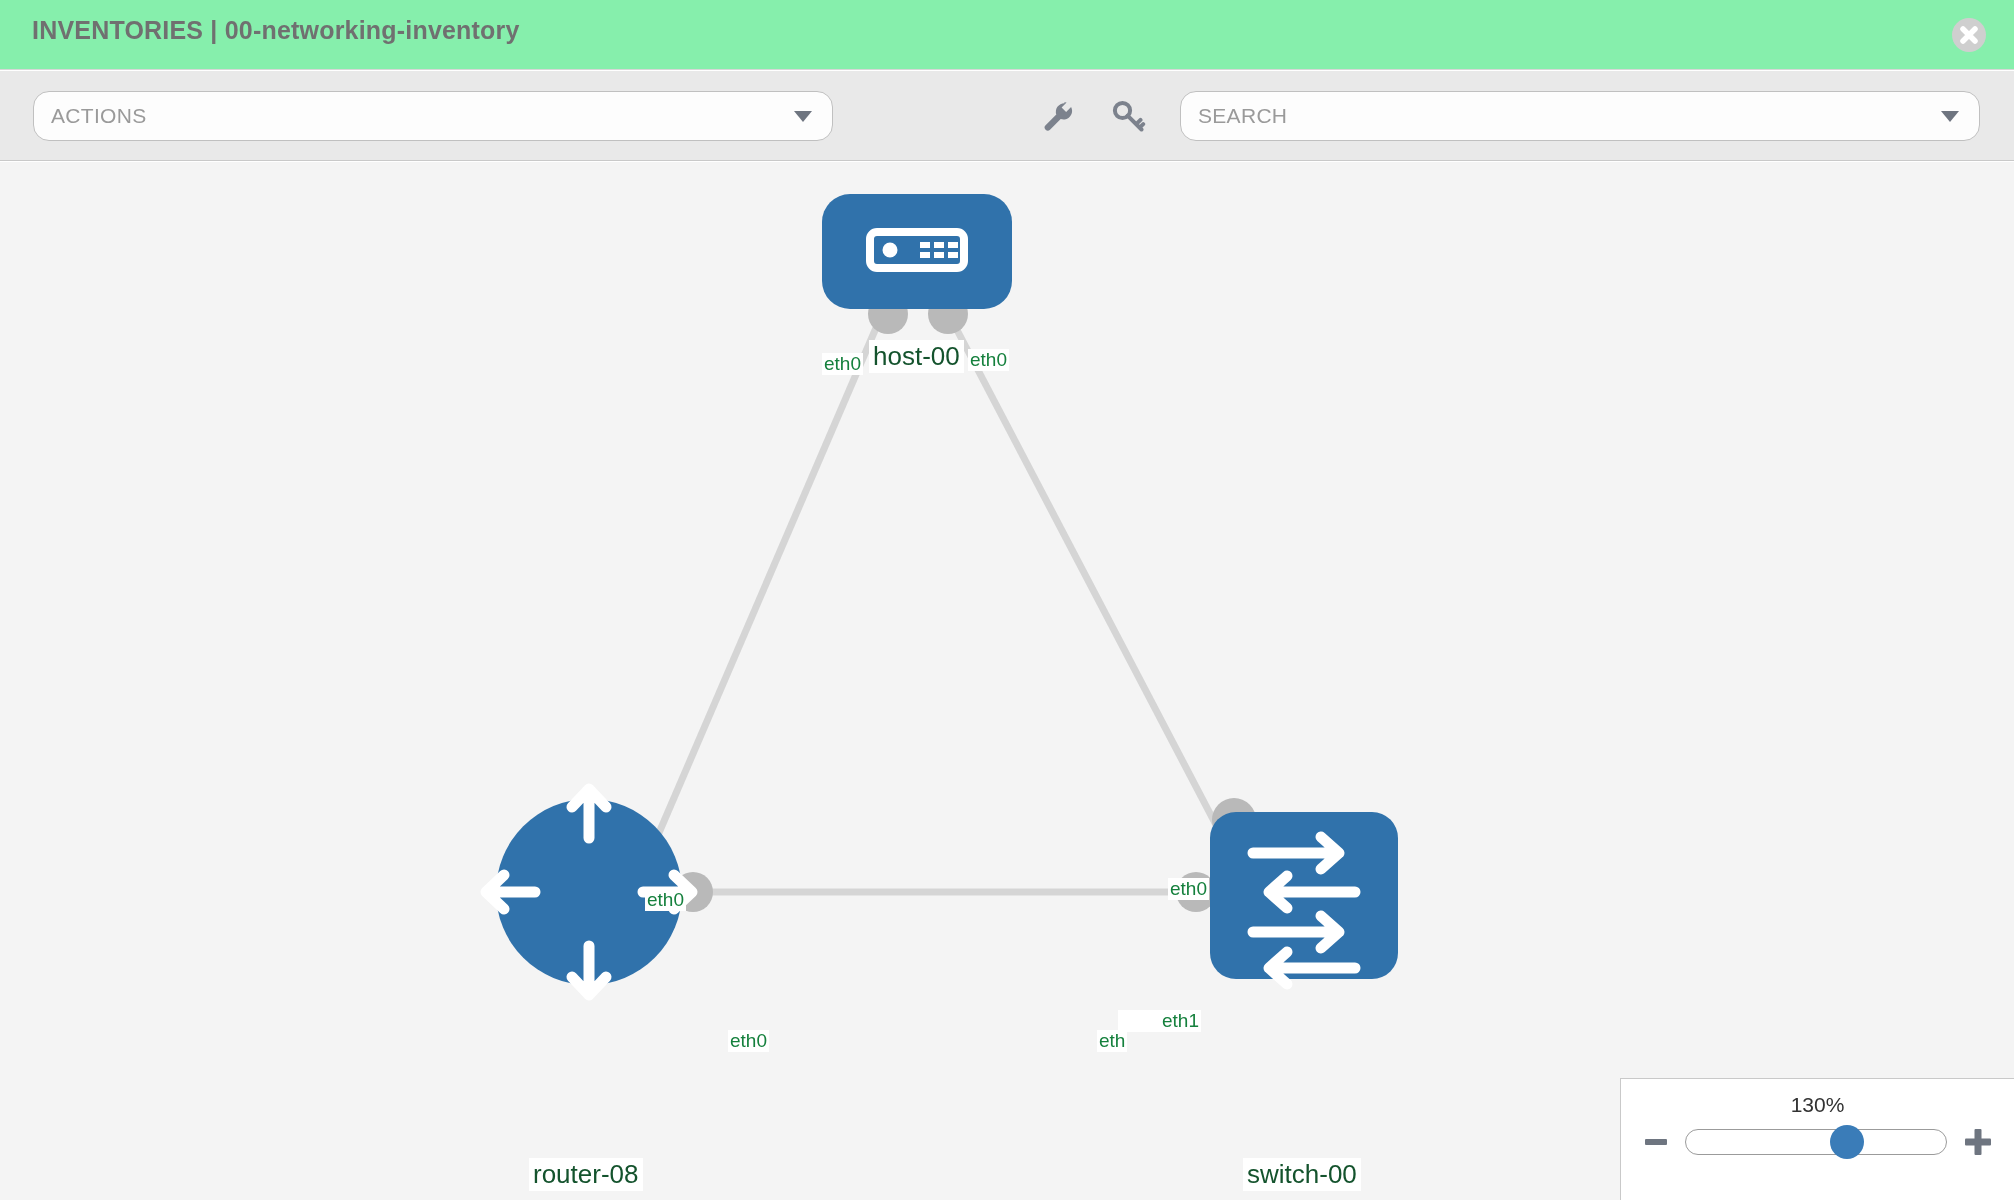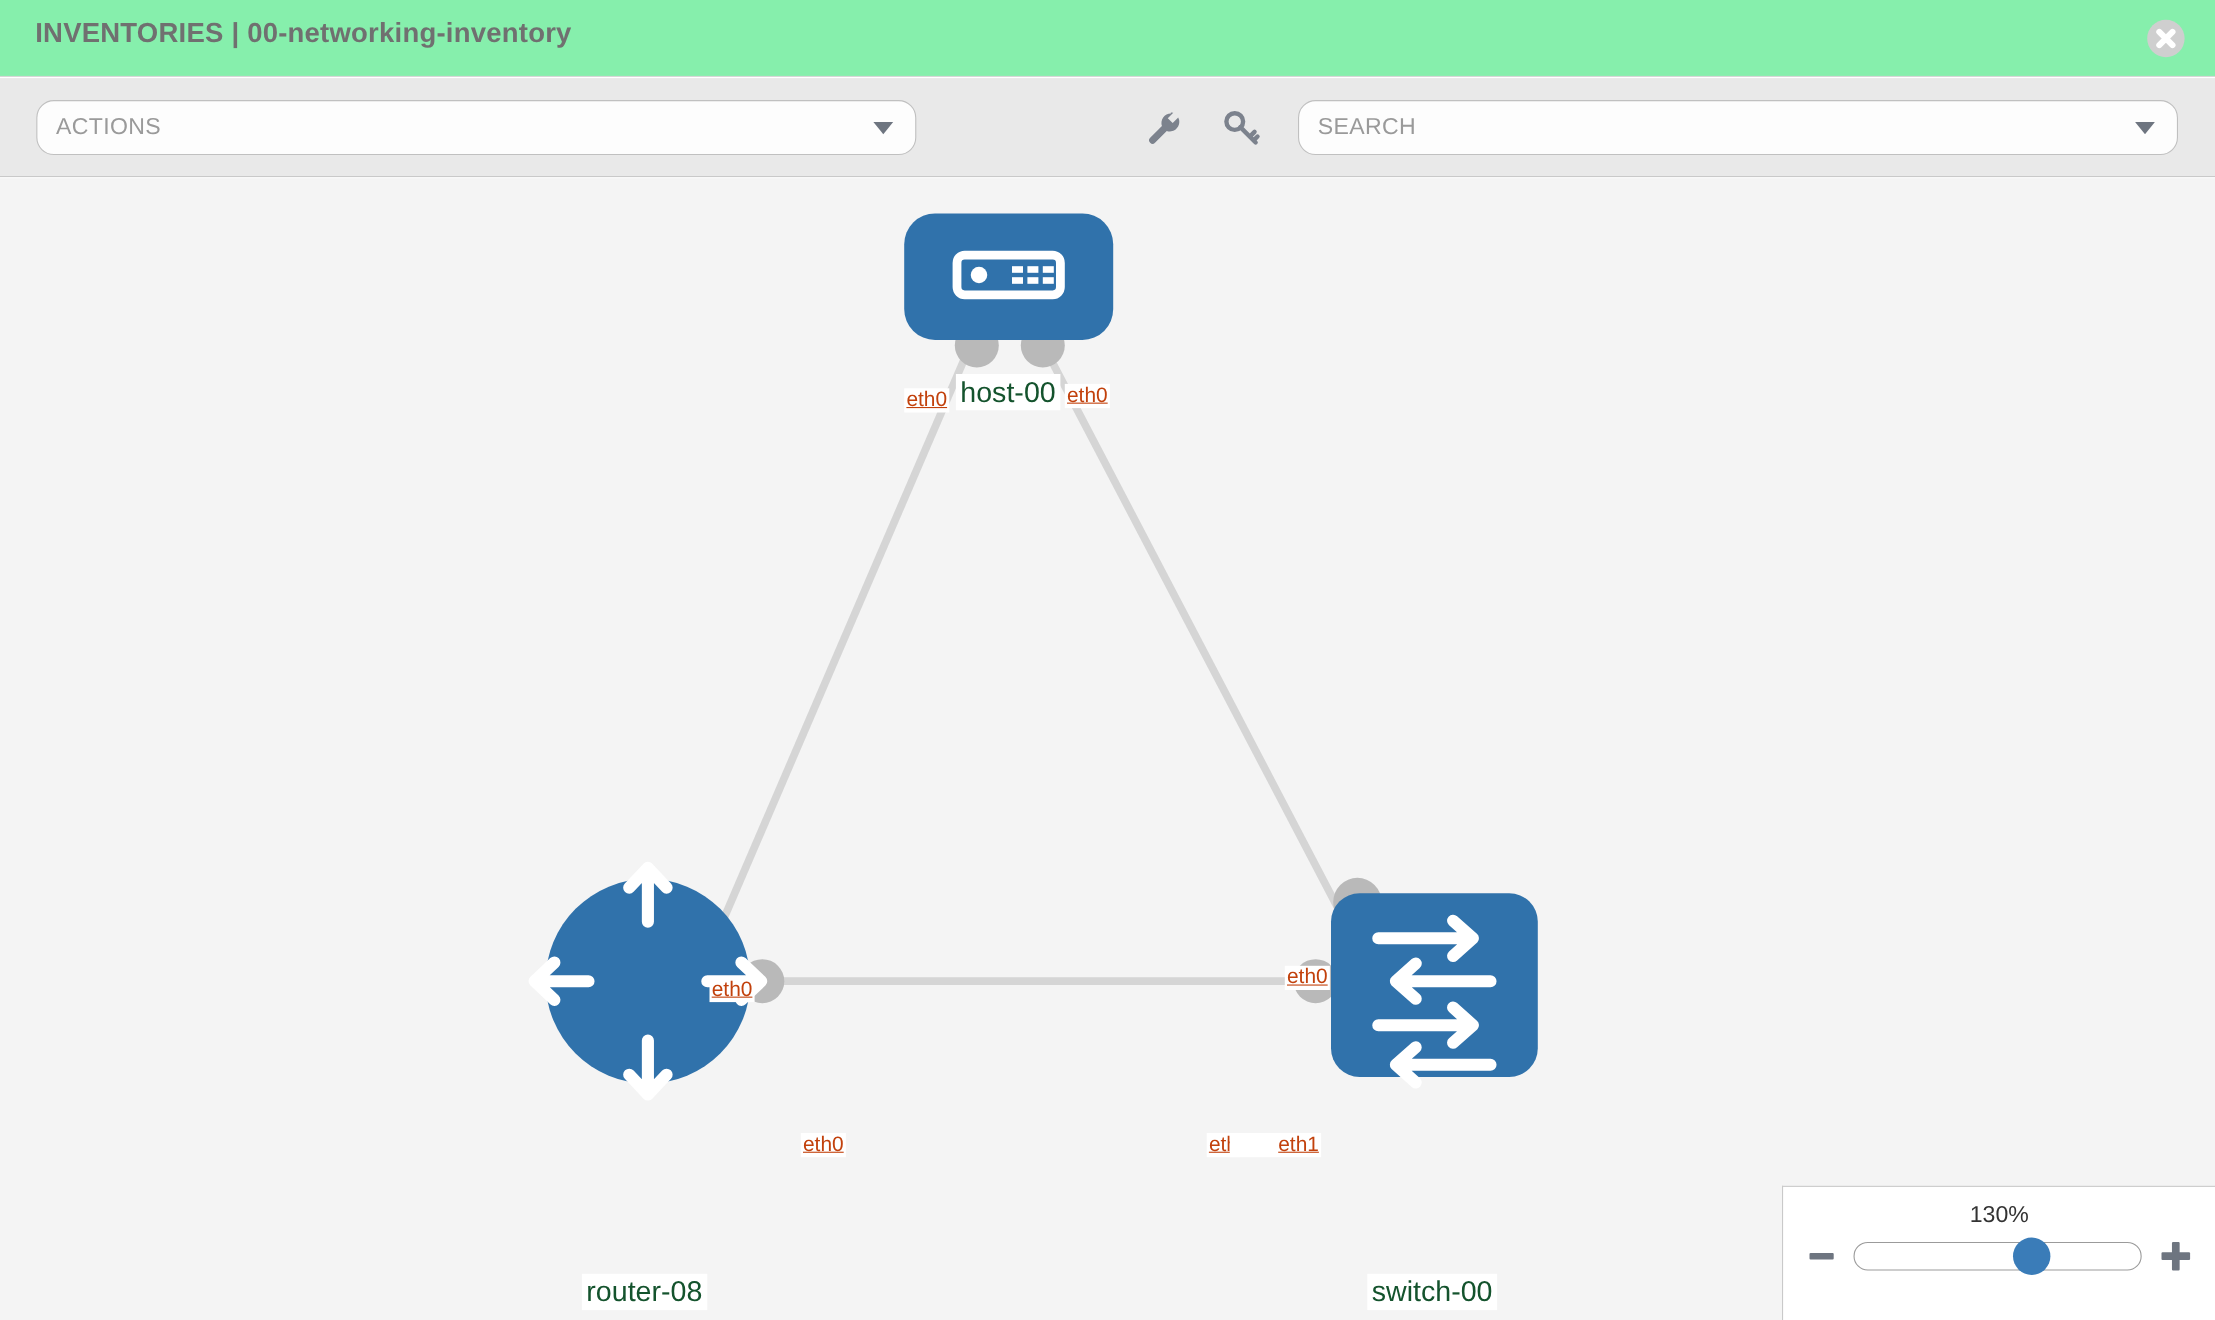--- a/index.html
+++ b/index.html
@@ -83,25 +83,24 @@
 
   .node-label {
     position: absolute;
     font-size: 26px; color: #14532d;
     background: #ffffff;
     padding: 1px 4px;
     white-space: nowrap;
   }
   .iface-label {
     position: absolute;
-    font-size: 19px; color: #c2410c;
+    font-size: 19px; color: #15803d;
     background: #ffffff;
     padding: 0 2px;
     white-space: nowrap;
-    text-decoration: underline;
   }
 
   
   .zoom-panel {
     position: absolute;
     left: 1620px; top: 1078px;
     width: 394px; height: 122px;
     background: #ffffff;
     border-top: 1px solid #c9c9c9;
     border-left: 1px solid #c9c9c9;
@@ -220,21 +219,21 @@
         </g>
       </g>
     </svg>
 
     <div class="iface-label" style="left:822px; top:191px;">eth0</div>
     <div class="iface-label" style="left:968px; top:187px;">eth0</div>
     <div class="iface-label" style="left:645px; top:727px;">eth0</div>
     <div class="iface-label" style="left:1168px; top:716px;">eth0</div>
     <div class="iface-label" style="left:728px; top:868px;">eth0</div>
     <div class="iface-label" style="left:1097px; top:868px;">eth</div>
-    <div class="iface-label" style="left:1118px; top:868px;padding-left:44px;">eth1</div>
+    <div class="iface-label" style="left:1118px; top:848px;padding-left:44px;">eth1</div>
 
     <div class="node-label" style="left:869px; top:178px;">host-00</div>
     <div class="node-label" style="left:529px; top:996px;">router-08</div>
     <div class="node-label" style="left:1243px; top:996px;">switch-00</div>
 
   </div>
 
   <div class="zoom-panel">
     <div class="zoom-value">130%</div>
     <div class="zoom-row">

